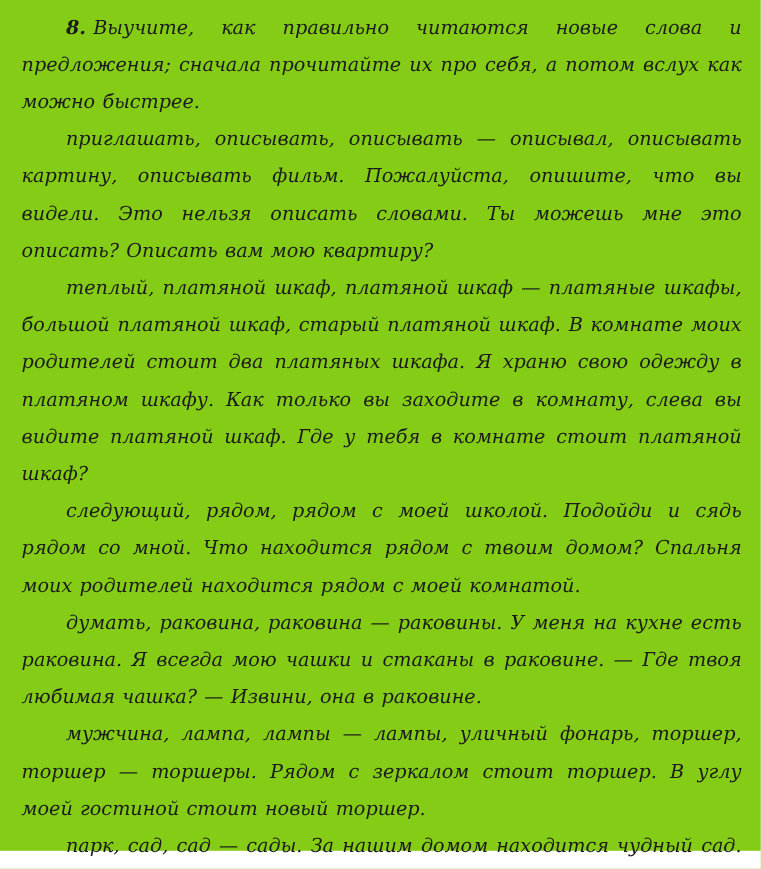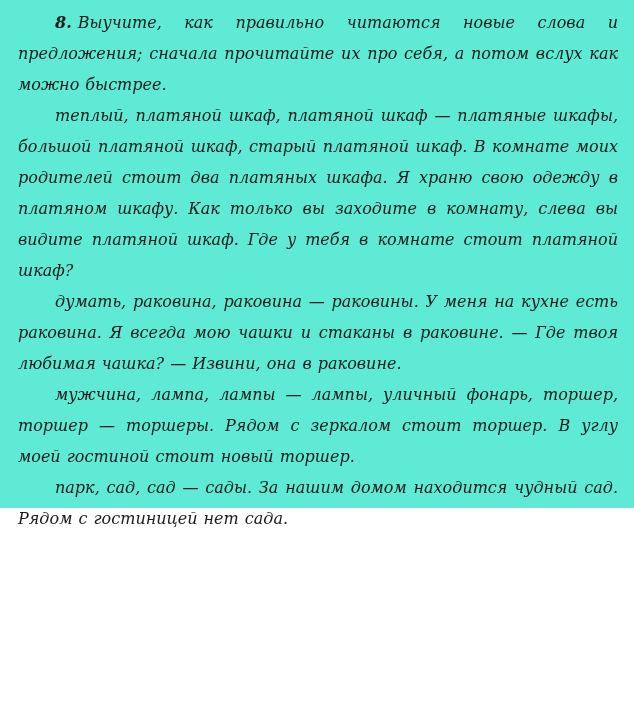--- a/index.html
+++ b/index.html
@@ -8,23 +8,23 @@
   }
   body {
     width: 634px;
     height: 724px;
     background: #ffffff;
     overflow: hidden;
   }
   .page {
     box-sizing: border-box;
     width: 634px;
-    height: 508px;
+    height: 709px;
     padding: 7px 16px 0 18px;
-    background: #5eead4;
+    background: #84cc16;
   }
   .para {
     font-family: "DejaVu Serif", "Liberation Serif", serif;
     font-style: italic;
     font-size: 16px;
     line-height: 31px;
     color: #1b1b1b;
     text-align: justify;
     text-indent: 37px;
     margin: 0;
@@ -36,18 +36,20 @@
     margin-right: 6px;
   }
 </style>
 </head>
 <body>
 
 <div class="page">
   <p class="para">
     <b class="num">8.</b><span>Выучите, как правильно читаются новые слова и предложения; сначала прочитайте их про себя, а потом вслух как можно быстрее.</span>
   </p>
+  <p class="para">приглашать, описывать, описывать — описывал, описывать картину, описывать фильм. Пожалуйста, опишите, что вы видели. Это нельзя описать словами. Ты можешь мне это описать? Описать вам мою квартиру?</p>
   <p class="para">теплый, платяной шкаф, платяной шкаф — платяные шкафы, большой платяной шкаф, старый платяной шкаф. В комнате моих родителей стоит два платяных шкафа. Я храню свою одежду в платяном шкафу. Как только вы заходите в комнату, слева вы видите платяной шкаф. Где у тебя в комнате стоит платяной шкаф?</p>
+  <p class="para">следующий, рядом, рядом с моей школой. Подойди и сядь рядом со мной. Что находится рядом с твоим домом? Спальня моих родителей находится рядом с моей комнатой.</p>
   <p class="para">думать, раковина, раковина — раковины. У меня на кухне есть раковина. Я всегда мою чашки и стаканы в раковине. — Где твоя любимая чашка? — Извини, она в раковине.</p>
   <p class="para">мужчина, лампа, лампы — лампы, уличный фонарь, торшер, торшер — торшеры. Рядом с зеркалом стоит торшер. В углу моей гостиной стоит новый торшер.</p>
   <p class="para">парк, сад, сад — сады. За нашим домом находится чудный сад. Рядом с гостиницей нет сада.</p>
 
 </div>
 
 </body></html>

